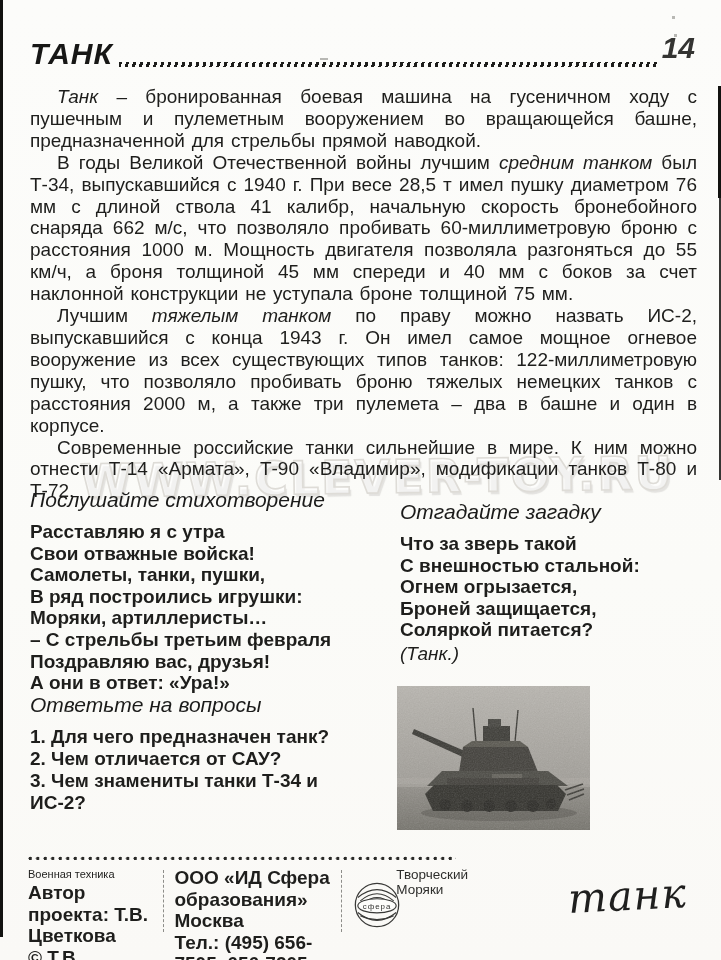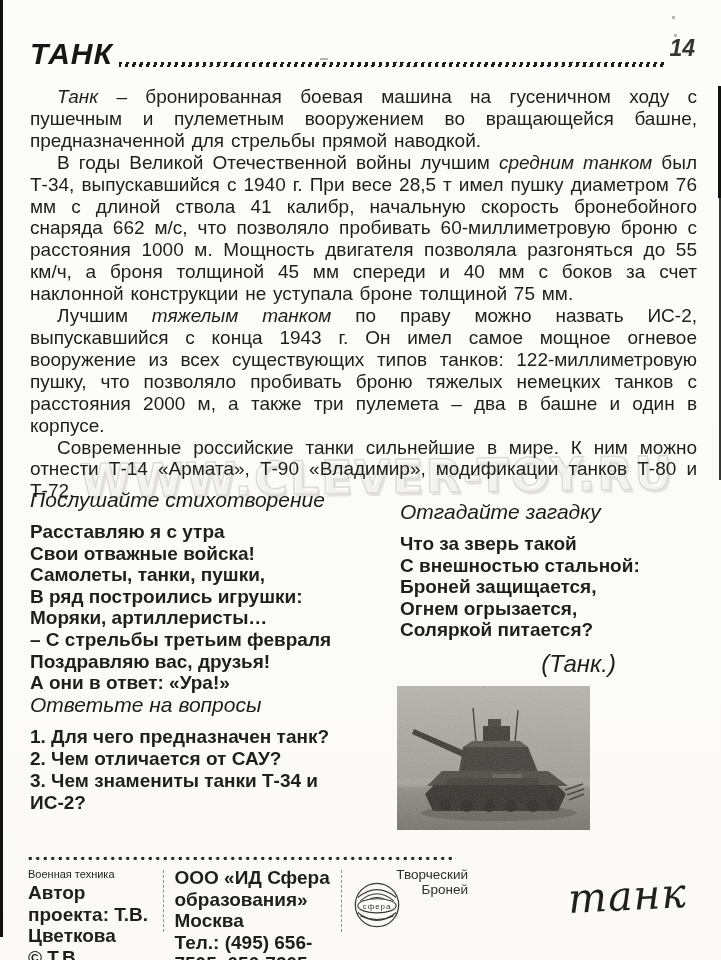--- a/index.html
+++ b/index.html
@@ -30,62 +30,62 @@
   
   .title-row{position:absolute;left:30px;right:26px;top:36px;display:flex;align-items:flex-end;z-index:2;}
   .title-row h1{
     margin:0;font-style:italic;font-weight:bold;font-size:30px;line-height:34px;
     letter-spacing:1px;color:#171716;
   }
   .leader{
     flex:1;height:5px;margin:0 5px 4px 6px;
     background-image:repeating-linear-gradient(105deg,#1d1d1b 0 3px,transparent 3px 6.8px);
   }
-  .pagenum{font-style:italic;font-weight:bold;font-size:23px;line-height:24px;color:#343432;margin-bottom:11px;}
+  .pagenum{font-style:italic;font-weight:bold;font-size:30px;line-height:24px;color:#343432;margin-bottom:11px;}
 
   
   .intro{position:absolute;left:30px;right:24px;top:86px;z-index:2;}
   .intro p{
     margin:0;text-indent:27px;text-align:justify;
     font-size:19px;line-height:21.9px;word-spacing:1.5px;color:#1e1e1c;
   }
   .intro em{font-style:italic;}
 
   h2.sec{
     margin:0 0 10px 0;font-style:italic;font-weight:normal;font-size:21px;line-height:22px;color:#1b1b1a;
   }
   .col-left{position:absolute;left:30px;top:489px;width:348px;z-index:2;}
   .col-right{position:absolute;left:400px;top:501px;width:302px;z-index:2;}
   .line{font-size:19px;line-height:21.6px;color:#1e1e1c;font-weight:bold;}
   .questions-head{margin-top:26px;}
   #question-list .line{line-height:22.2px;}
   .riddle-answer{
-    font-style:italic;text-align:right;padding-right:86px;margin-top:12px;
-    font-size:24px;line-height:21.6px;
+    font-style:italic;padding-right:86px;margin-top:2px;
+    font-size:19px;line-height:21.6px;
   }
 
   
   .photo{position:absolute;left:397px;top:686px;width:193px;height:144px;margin:0;z-index:2;}
   .photo svg{display:block;width:100%;height:100%;}
 
   
   .footer{position:absolute;left:28px;top:856px;width:440px;z-index:2;}
   .footer-dots{
     height:5px;width:428px;margin-bottom:6px;
     background-image:radial-gradient(circle at 2.2px 2.4px,#2a2a28 1.5px,transparent 2px);
     background-size:7.5px 5px;background-repeat:repeat-x;
   }
   .footer-cols{display:flex;align-items:flex-start;}
   .fcol{font-size:11px;line-height:15.3px;color:#3b3b39;}
   .fcol-1{width:128px;}
   .fcol-2{width:160px;}
   .fsep{border-left:1px dashed #8d8d89;height:62px;margin:3px 10px 0 10px;}
   .f-series{font-weight:normal;color:#232321;}
   .logo{position:relative;width:118px;height:66px;}
-  .logo-text{position:absolute;right:0;top:1px;text-align:right;font-size:13.5px;line-height:14.5px;color:#2e2e2c;}
+  .logo-text{position:absolute;right:0;top:1px;font-size:13.5px;line-height:14.5px;color:#2e2e2c;}
   .logo-emblem{position:absolute;left:0;top:13px;width:50px;height:50px;}
 
   
   .handwriting{
     position:absolute;left:568px;top:874px;z-index:2;
     font-family:"DejaVu Serif",serif;font-style:italic;font-size:41px;line-height:44px;
     color:#1f1f1e;transform:rotate(-3deg);letter-spacing:1px;
   }
 </style>
 </head>
@@ -133,22 +133,22 @@
         <div class="line">2. Чем отличается от САУ?</div>
         <div class="line">3. Чем знамениты танки Т-34 и ИС-2?</div>
       </div>
   </section>
 
   <section class="col-right">
     <h2 class="sec">Отгадайте загадку</h2>
     <div id="riddle-lines">
         <div class="line">Что за зверь такой</div>
         <div class="line">С внешностью стальной:</div>
+        <div class="line">Огнем огрызается,</div>
         <div class="line">Броней защищается,</div>
-        <div class="line">Огнем огрызается,</div>
         <div class="line">Соляркой питается?</div>
       </div>
     <div class="riddle-answer">(Танк.)</div>
   </section>
 
   <figure class="photo">
     <svg viewBox="0 0 193 144">
       <defs>
         <linearGradient id="sky" x1="0" y1="0" x2="0" y2="1">
           <stop offset="0" stop-color="#b8b5af"></stop>
@@ -204,21 +204,21 @@
         <div id="publisher-lines">
             <div class="line">ООО «ИД Сфера образования»</div>
             <div class="line">Москва</div>
             <div class="line">Тел.: (495) 656-7505, 656-7205</div>
           </div>
       </div>
       <div class="fsep"></div>
       <div class="logo">
         <div class="logo-text">
           <div>Творческий</div>
-          <div>Броней</div>
+          <div>Моряки</div>
         </div>
         <svg class="logo-emblem" viewBox="0 0 60 60">
           <circle cx="30" cy="30" r="26" fill="none" stroke="#3a3a38" stroke-width="1.5"></circle>
           <path d="M7,21 Q30,2 53,21" fill="none" stroke="#3a3a38" stroke-width="1.3"></path>
           <path d="M10,25 Q30,8 50,25" fill="none" stroke="#3a3a38" stroke-width="1.3"></path>
           <path d="M14,28 Q30,14 46,28" fill="none" stroke="#3a3a38" stroke-width="1.3"></path>
           <path d="M7,39 Q30,58 53,39" fill="none" stroke="#3a3a38" stroke-width="1.3"></path>
           <path d="M10,43 Q30,52 50,43" fill="none" stroke="#3a3a38" stroke-width="1.3"></path>
           <ellipse cx="30" cy="31" rx="23" ry="8.5" fill="#fdfdfb" stroke="#3a3a38" stroke-width="1.4"></ellipse>
           <text x="30" y="34.5" text-anchor="middle" font-size="9.5" letter-spacing="1.2" fill="#333331" font-family="Liberation Sans, sans-serif">сфера</text>

